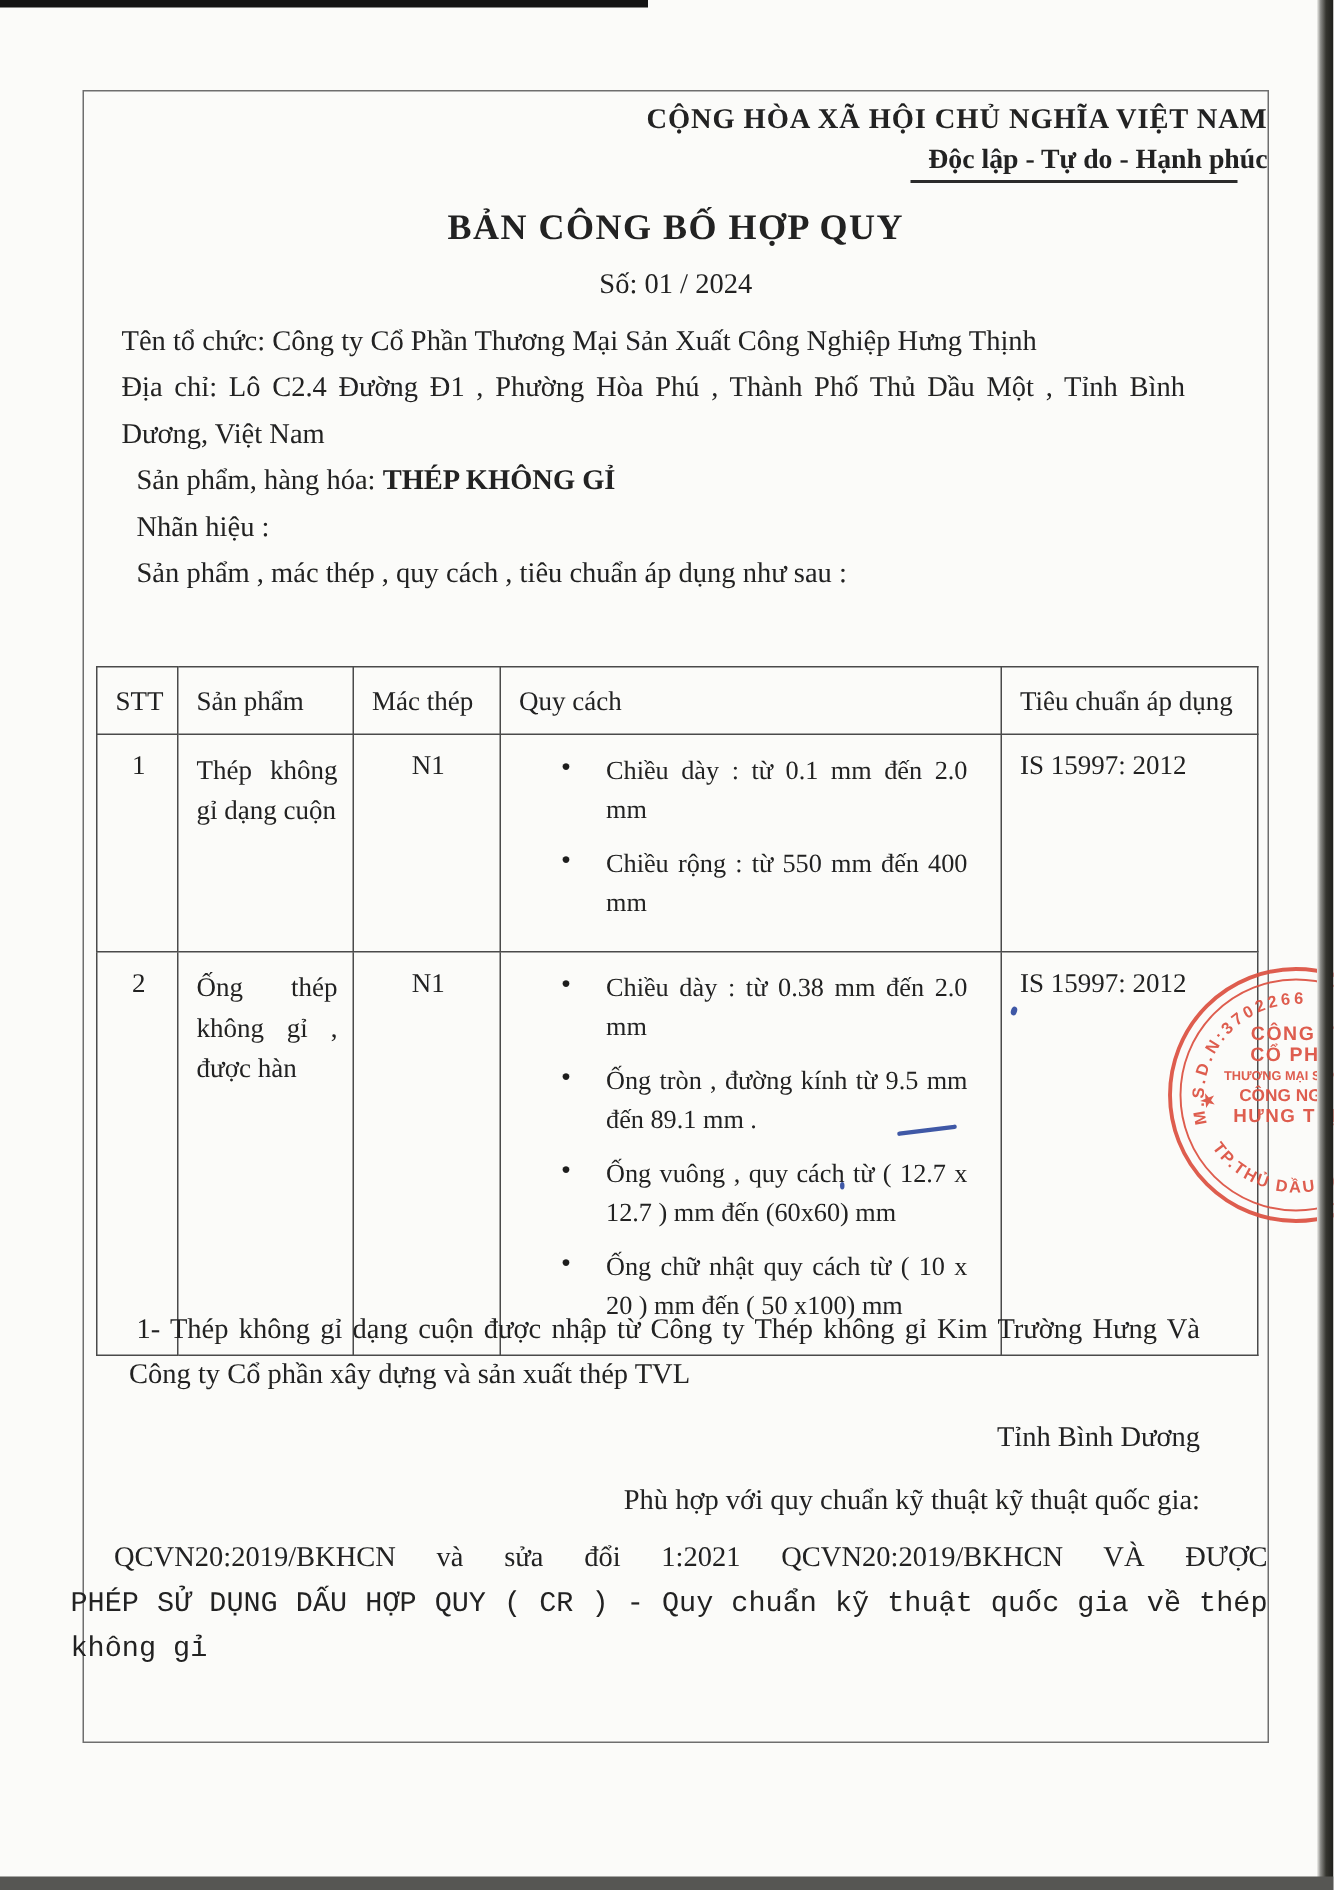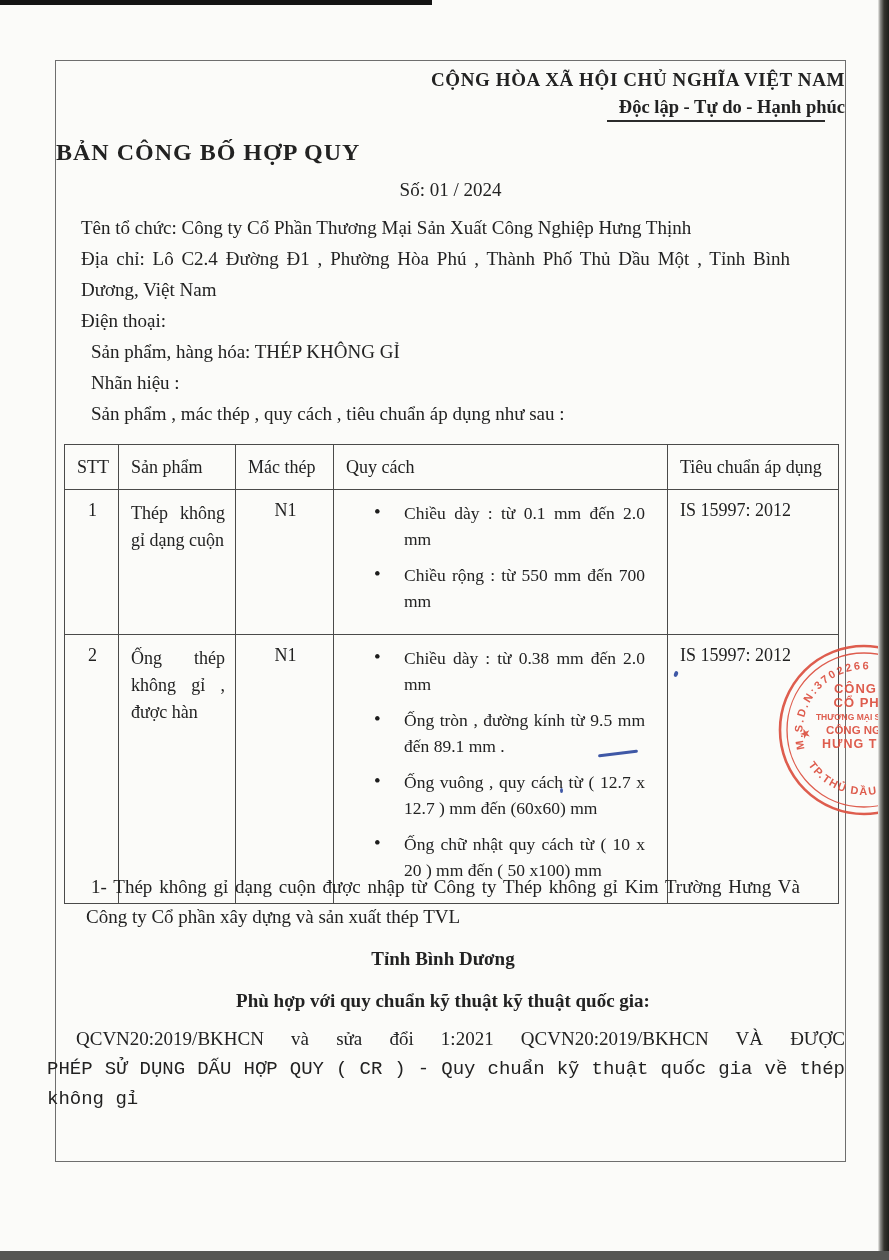--- a/index.html
+++ b/index.html
@@ -18,28 +18,28 @@
   .page{
     position:absolute;left:55px;top:60px;width:789px;height:1100px;
     border:1.5px solid #6e6e6e;background:transparent;
   }
   
   .nat-header{position:absolute;top:4px;left:0;width:100%;text-align:right;}
   .nat-line1{font-size:19px;font-weight:bold;letter-spacing:.6px;line-height:29px;}
   .motto{display:inline-block;position:relative;font-size:18.5px;font-weight:bold;line-height:27px;}
   .motto-underline{position:absolute;left:-12px;bottom:-1px;width:218px;height:2px;background:#2b2b2b;}
   
-  .doc-title{position:absolute;top:78px;left:0;width:100%;
+  .doc-title{position:absolute;top:78px;left:0;width:100%;text-align:center;
     font-size:24px;font-weight:bold;letter-spacing:1px;}
   .doc-number{position:absolute;top:118px;left:0;width:100%;text-align:center;font-size:19px;}
   
   .info{position:absolute;top:151px;left:25px;width:709px;font-size:19px;line-height:31px;}
   .info p{margin:0;text-align:justify;}
   .indent{padding-left:10px;}
-  .bold{font-weight:normal;}
+  .bold{font-weight:bold;}
   
   table.spec{
     position:absolute;top:383px;left:8px;width:774px;
     border-collapse:collapse;table-layout:fixed;
   }
   table.spec th,table.spec td{
     border:1.5px solid #4a4a4a;font-weight:normal;font-size:18px;
     vertical-align:top;padding:10px 10px 10px 12px;
   }
   table.spec th{height:24px;vertical-align:middle;text-align:left;}
@@ -52,21 +52,21 @@
     font-size:17.5px;line-height:26px;text-align:justify;
   }
   ul.spec-list li::before{
     content:"•";position:absolute;left:28px;top:-1px;font-size:19px;color:#1d1d1d;
   }
   
   .notes{position:absolute;top:799px;left:0;width:789px;font-size:19px;line-height:30px;}
   .notes p{margin:12px 45px 4px 30px;text-align:justify;}
   .notes p.note1{text-indent:5px;}
   .notes p.note2{margin-right:15px;padding-left:18px;text-indent:-13px;margin-bottom:2px;}
-  .notes p.plain{text-align:center;margin-bottom:2px;font-weight:bold;}
+  .notes p.plain{text-align:right;margin-bottom:2px;}
   .conf-detail{margin:8px 0 0 -9px !important;padding:0;width:798px;text-indent:29px;
     text-align:justify;text-align-last:justify;}
   .conf-detail2{margin:0 0 0 -9px !important;width:798px;text-align:left;font-family:Liberation Mono, monospace;}
   
   .stamp{position:absolute;left:774px;top:640px;width:190px;height:190px;z-index:40;opacity:.92;}
   .stamp text{fill:#dc5040;font-family:"Liberation Sans","DejaVu Sans",sans-serif;font-weight:bold;}
   
   .ink{position:absolute;background:#3f58a6;z-index:30;border-radius:2px;}
   .ink-dash{left:598px;top:752px;width:40px;height:3px;transform:rotate(-7deg);}
   .ink-dot1{left:674px;top:671px;width:4px;height:6px;border-radius:50%;transform:rotate(18deg);}
@@ -88,21 +88,20 @@
       <span class="motto-underline"></span>
     </span>
   </div>
 
   <div class="doc-title">BẢN CÔNG BỐ HỢP QUY</div>
   <div class="doc-number">Số: 01 / 2024</div>
 
   <div class="info">
     <p>Tên tổ chức: Công ty Cổ Phần Thương Mại Sản Xuất Công Nghiệp Hưng Thịnh</p>
     <p>Địa chỉ: Lô C2.4 Đường Đ1 , Phường Hòa Phú , Thành Phố Thủ Dầu Một , Tỉnh Bình Dương, Việt Nam</p>
-    <p>Điện thoại:</p>
     <p class="indent"><span>Sản phẩm, hàng hóa: </span><span class="bold">THÉP KHÔNG GỈ</span></p>
     <p class="indent">Nhãn hiệu :</p>
     <p class="indent">Sản phẩm , mác thép , quy cách , tiêu chuẩn áp dụng như sau :</p>
   </div>
 
   <table class="spec">
     <colgroup>
       <col style="width:54px">
         <col style="width:117px">
         <col style="width:98px">
@@ -117,21 +116,21 @@
       <th>Quy cách</th>
       <th>Tiêu chuẩn áp dụng</th>
     </tr>
     <tr>
       <td class="c">1</td>
       <td class="product">Thép không gỉ dạng cuộn</td>
       <td class="c">N1</td>
       <td class="specs">
         <ul class="spec-list">
           <li>Chiều dày : từ 0.1 mm đến 2.0 mm</li>
-          <li>Chiều rộng : từ 550 mm đến 700 mm</li>
+          <li>Chiều rộng : từ 550 mm đến 400 mm</li>
         </ul>
       </td>
       <td>IS 15997: 2012</td>
     </tr>
     <tr>
       <td class="c">2</td>
       <td class="product">Ống thép không gỉ , được hàn</td>
       <td class="c">N1</td>
       <td class="specs">
         <ul class="spec-list">

